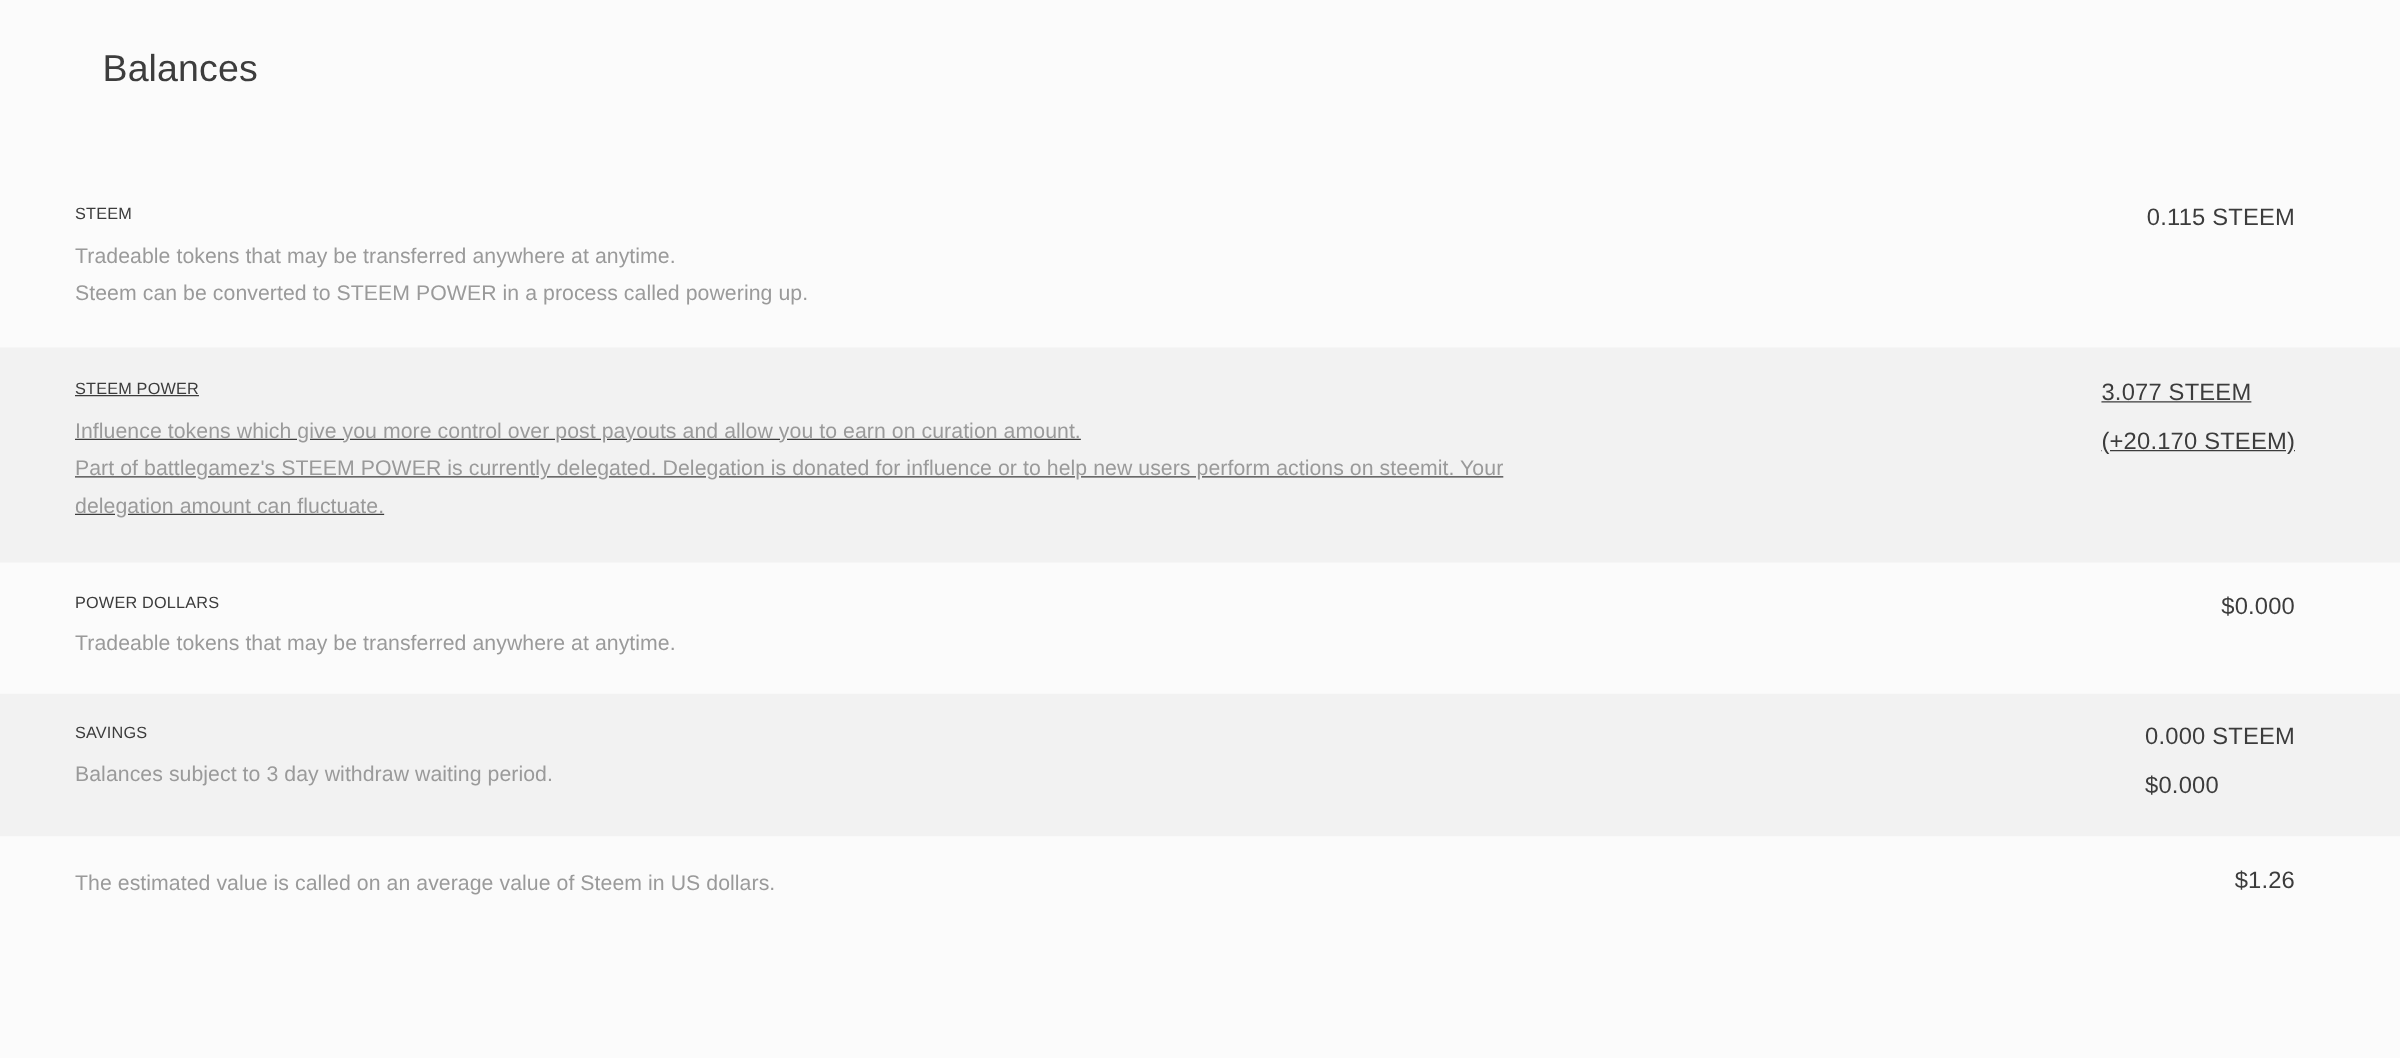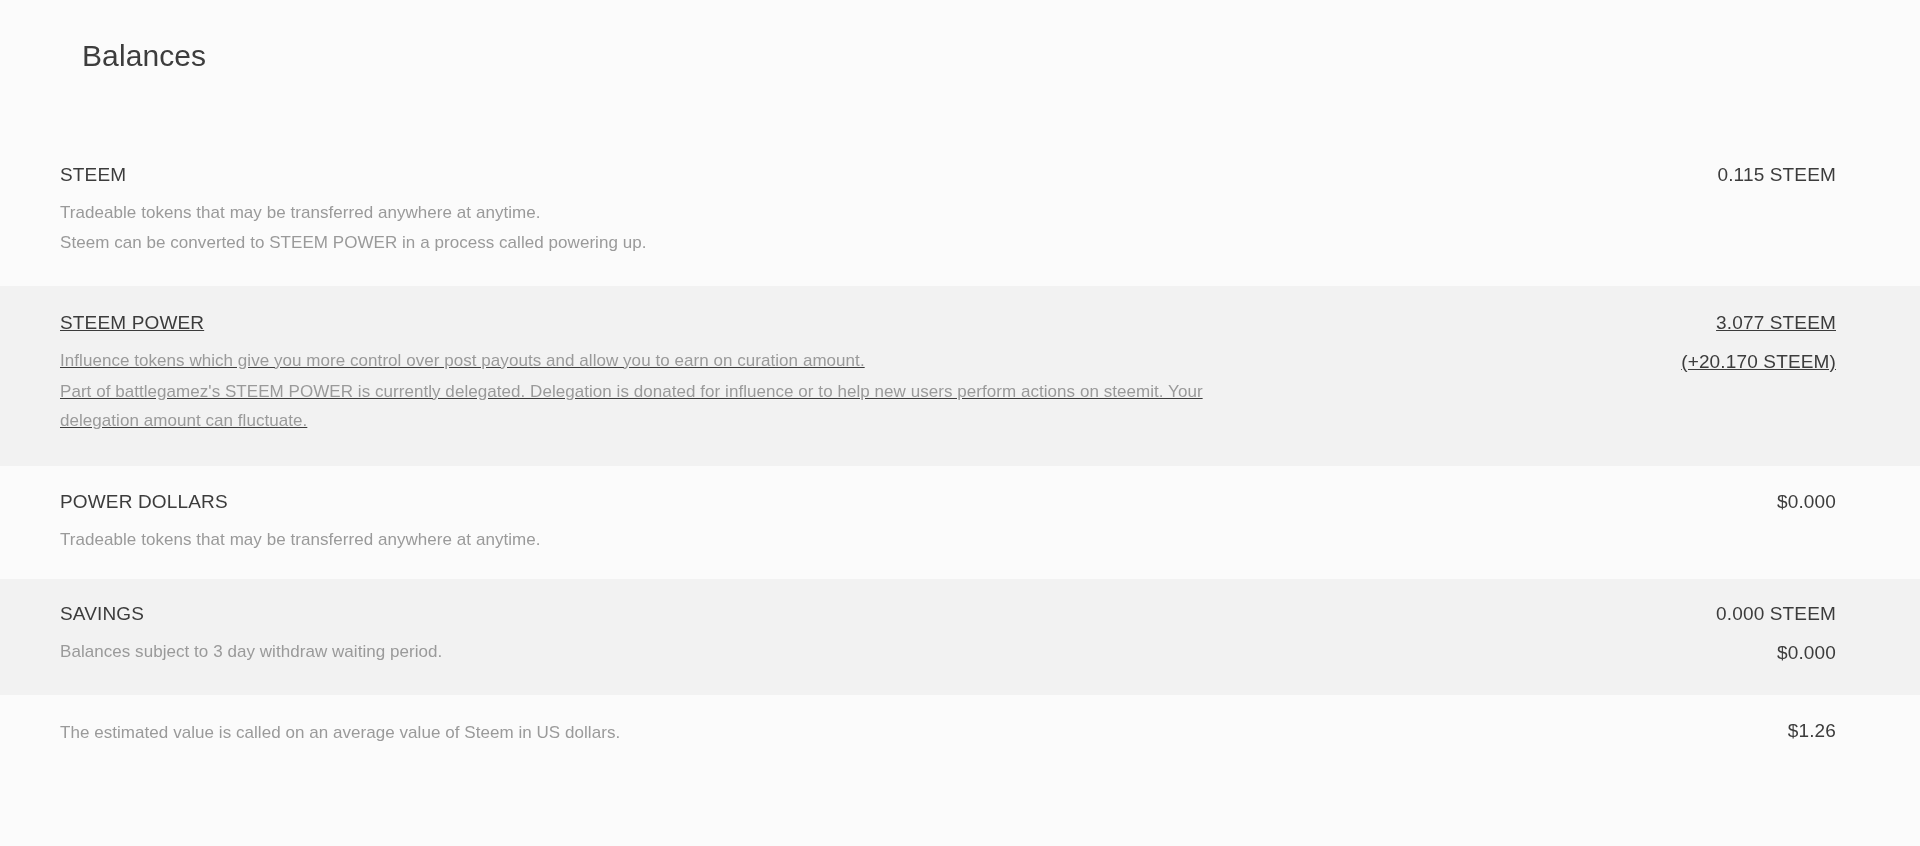--- a/index.html
+++ b/index.html
@@ -69,27 +69,26 @@
   }
 
   .row-left {
     flex: 1 1 auto;
     min-width: 0;
     padding-left: 0;
   }
 
   .row-right {
     flex: 0 0 auto;
-    text-align: right;
     padding-left: 40px;
     white-space: nowrap;
   }
 
   .balance-label {
-    font-size: 19px;
+    font-size: 13px;
     font-weight: 400;
     color: #3c3c3c;
     line-height: 1.35;
     letter-spacing: 0.15px;
     margin: 0 0 10px 0;
   }
 
   .balance-desc {
     font-size: 17px;
     font-weight: 400;

